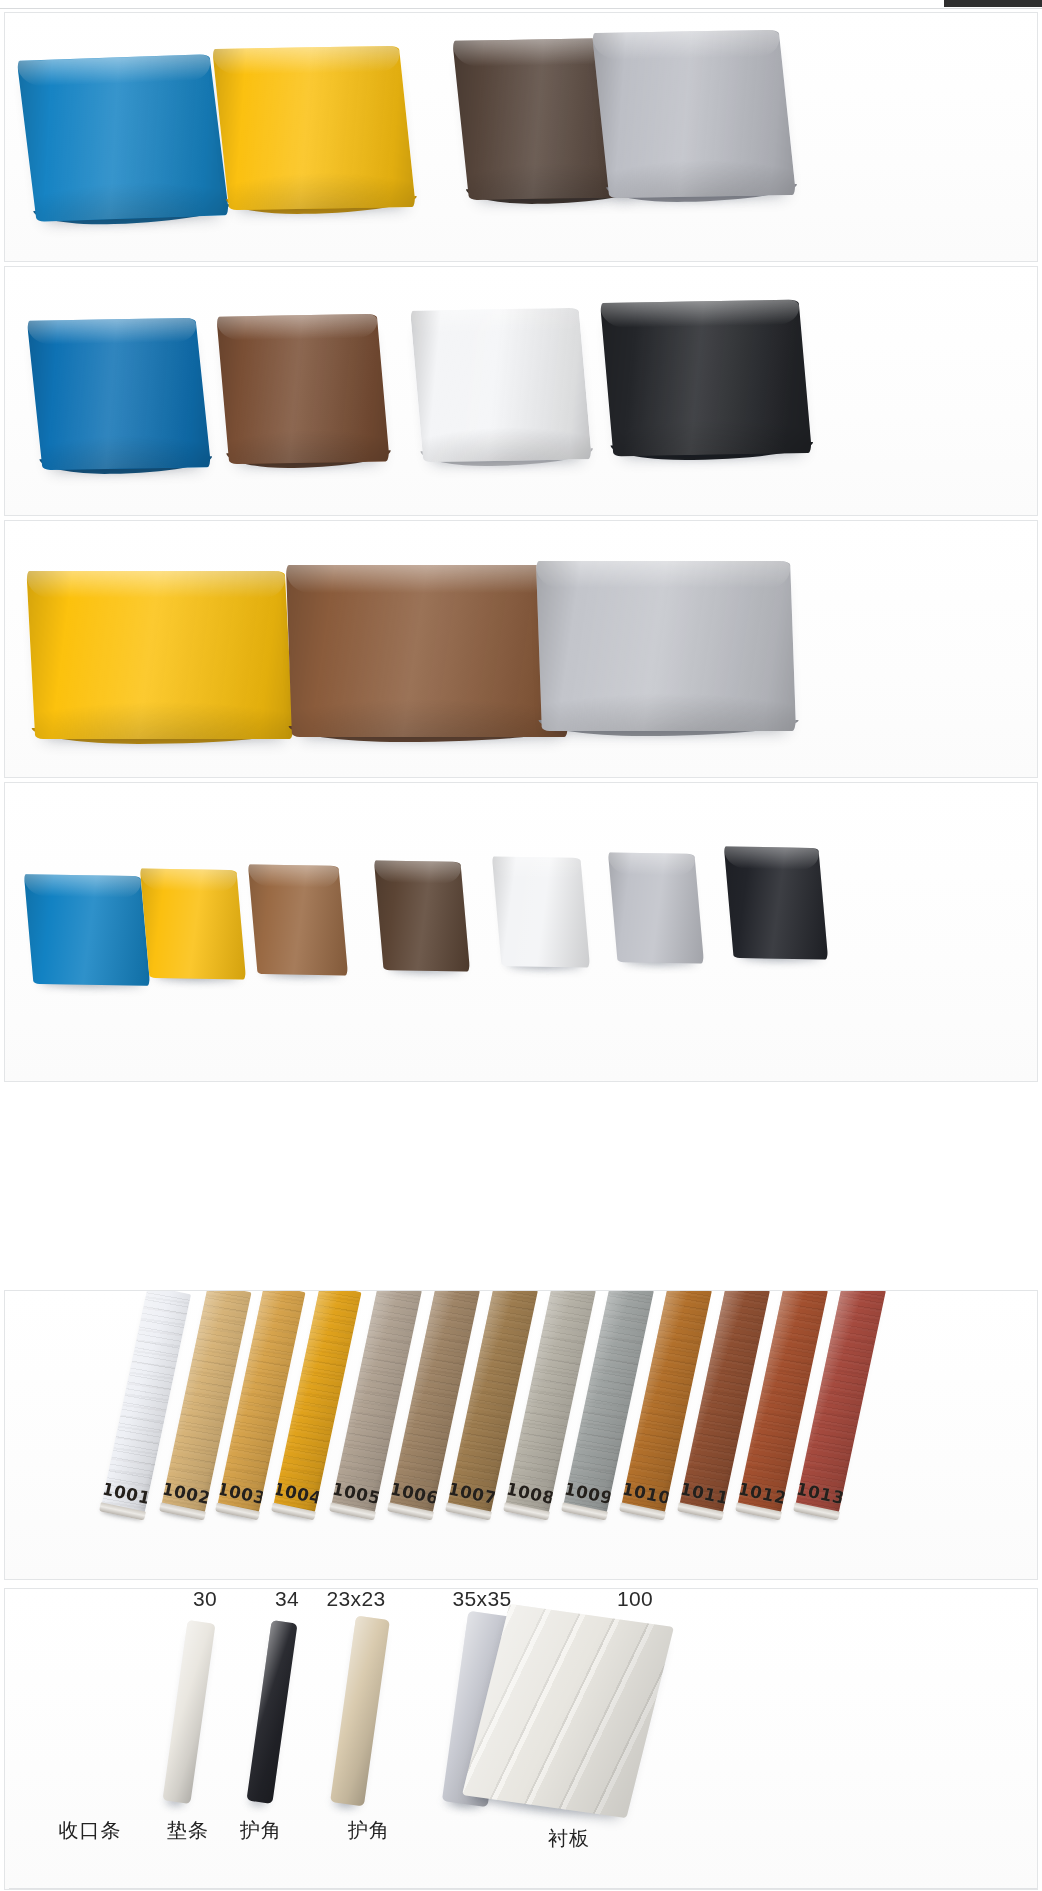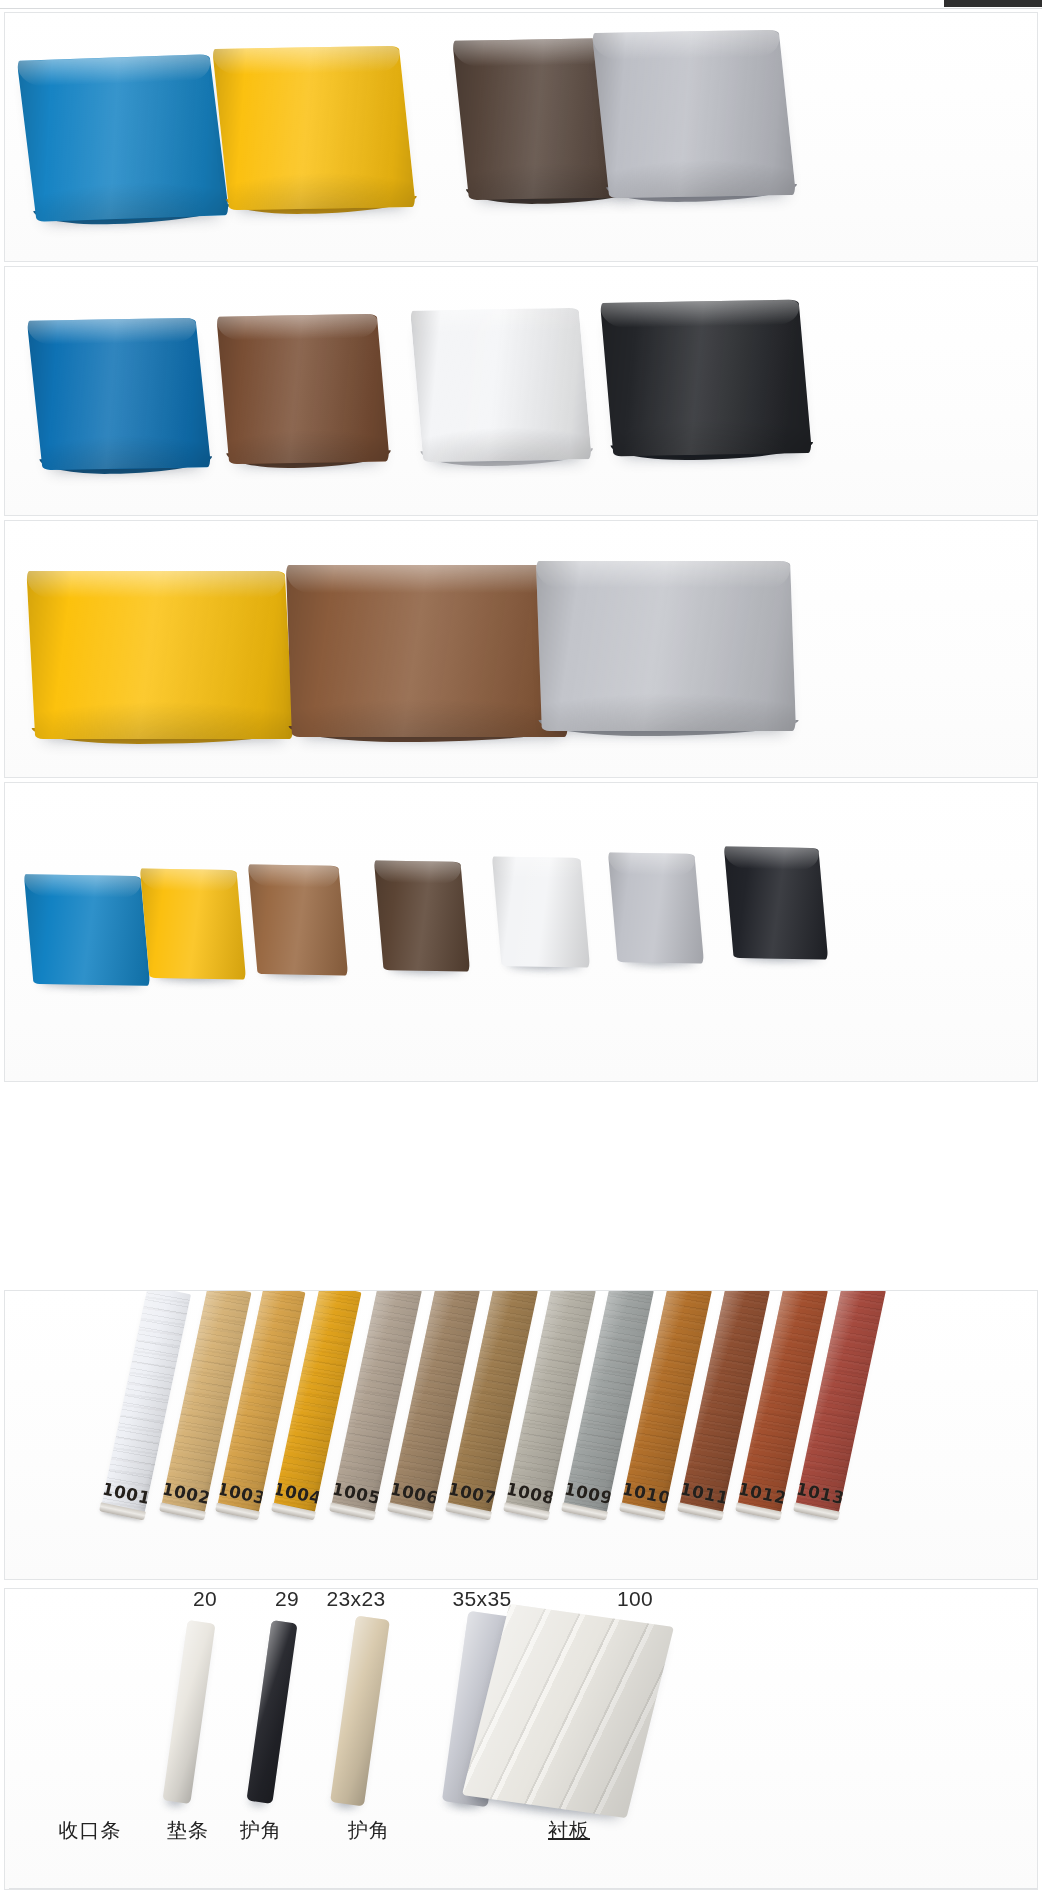--- a/index.html
+++ b/index.html
@@ -410,22 +410,22 @@
       <div class="sheen"></div>
       <div class="code">1013</div>
     </div>
     <div class="endcap"></div>
   </div>
 </div>
 
 <div class="panel" style="top:1588px;height:302px;">
   <div class="stage"></div>
 
-  <div class="size-label" style="left:160px;top:-2px;width:80px;">20</div>
-  <div class="size-label" style="left:242px;top:-2px;width:80px;">29</div>
+  <div class="size-label" style="left:160px;top:-2px;width:80px;">30</div>
+  <div class="size-label" style="left:242px;top:-2px;width:80px;">34</div>
   <div class="size-label" style="left:306px;top:-2px;width:90px;">23x23</div>
   <div class="size-label" style="left:432px;top:-2px;width:90px;">35x35</div>
   <div class="size-label" style="left:590px;top:-2px;width:80px;">100</div>
 
   <div class="acc" style="left:170px;top:32px;width:28px;height:182px;transform:rotate(8deg);">
     <div class="shadow"></div>
     <div class="bar" style="background:#e9e6df;">
       <div class="hl"></div>
     </div>
   </div>
@@ -456,16 +456,16 @@
     <div class="slab" style="background:#f0eee8;">
       <div class="ribs"></div>
       <div class="hl"></div>
     </div>
   </div>
 
   <div class="cn-label" style="left:30px;top:228px;width:110px;">收口条</div>
   <div class="cn-label" style="left:140px;top:228px;width:86px;">垫条</div>
   <div class="cn-label" style="left:212px;top:228px;width:88px;">护角</div>
   <div class="cn-label" style="left:320px;top:228px;width:88px;">护角</div>
-  <div class="cn-label" style="left:520px;top:228px;width:88px;text-decoration:underline;">衬板</div>
+  <div class="cn-label" style="left:520px;top:236px;width:88px;">衬板</div>
 
   <div id="bottom-rule"></div>
 </div>
 
 </body></html>

